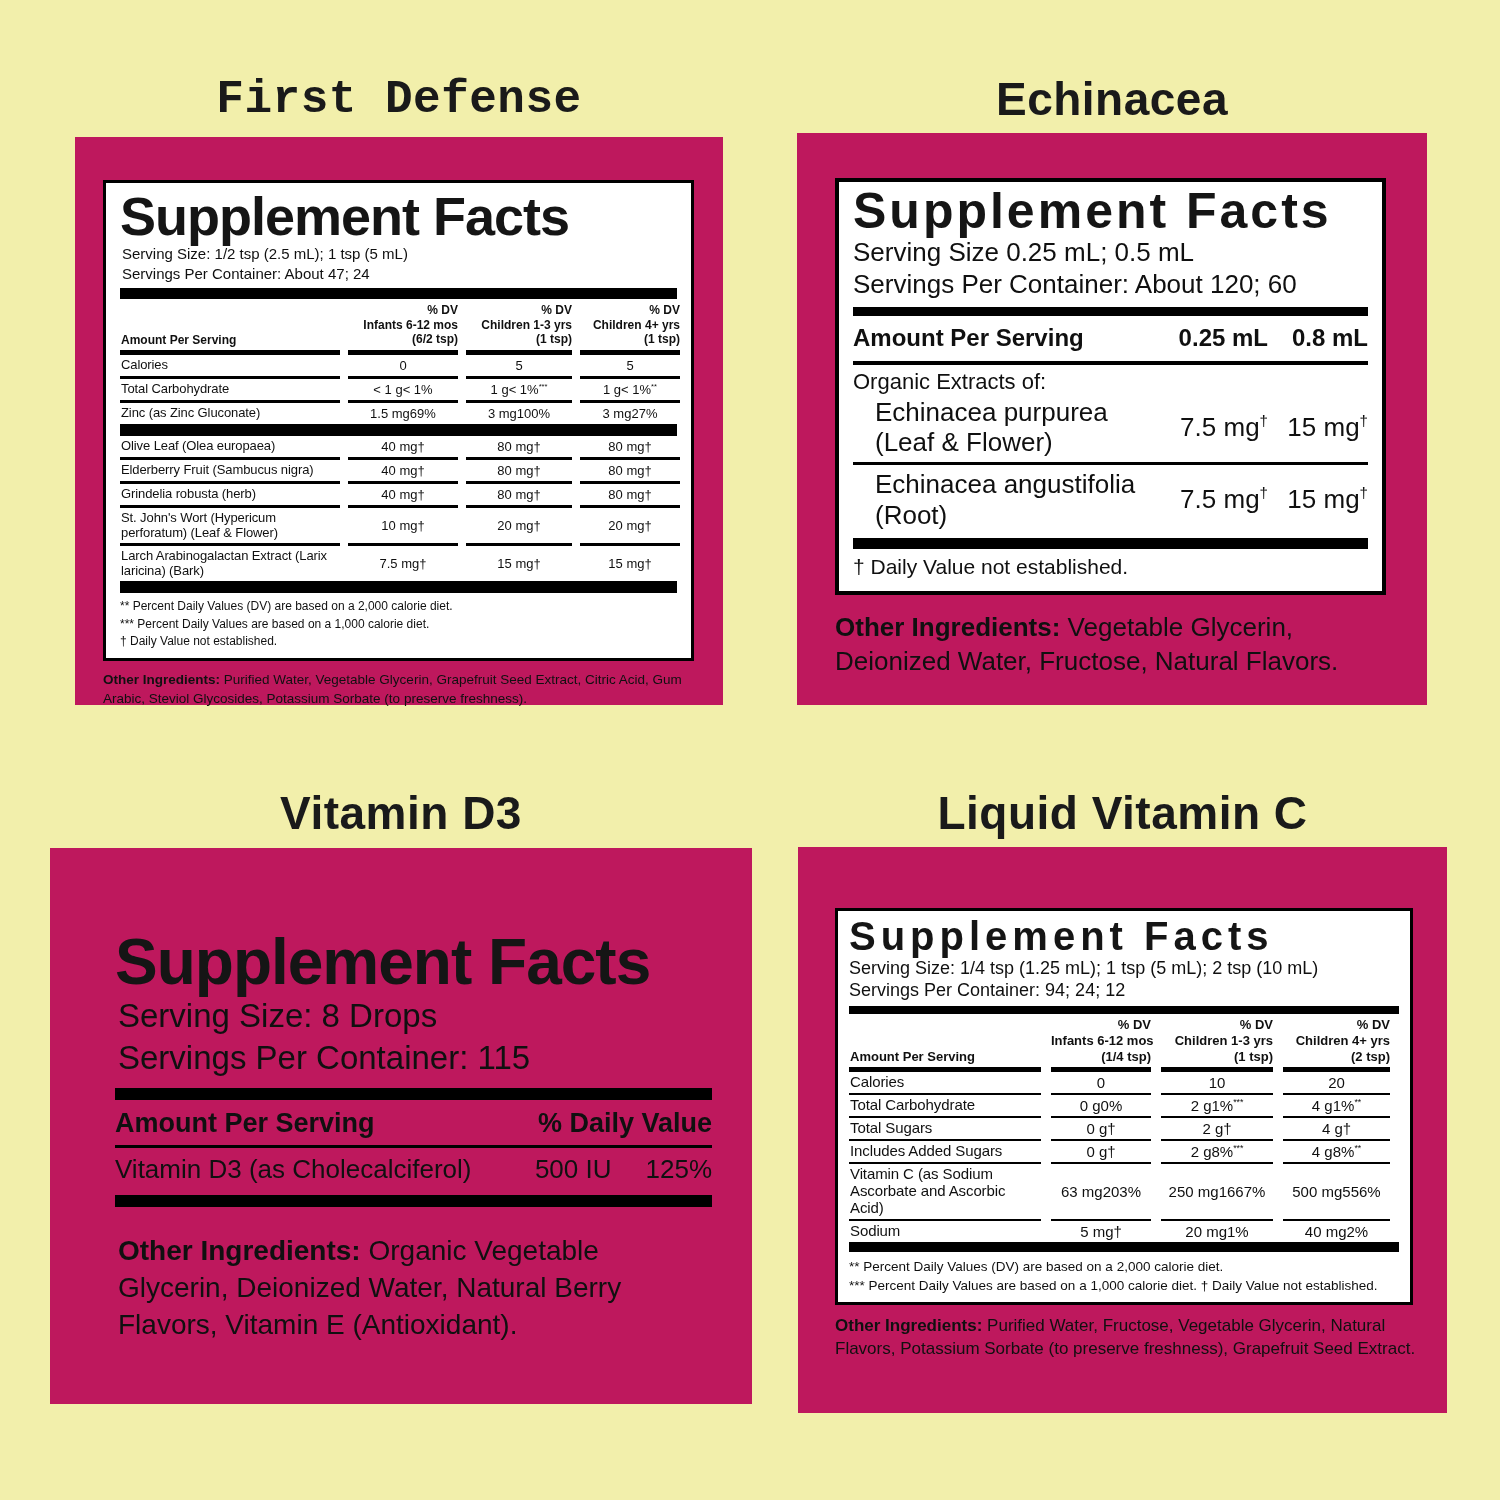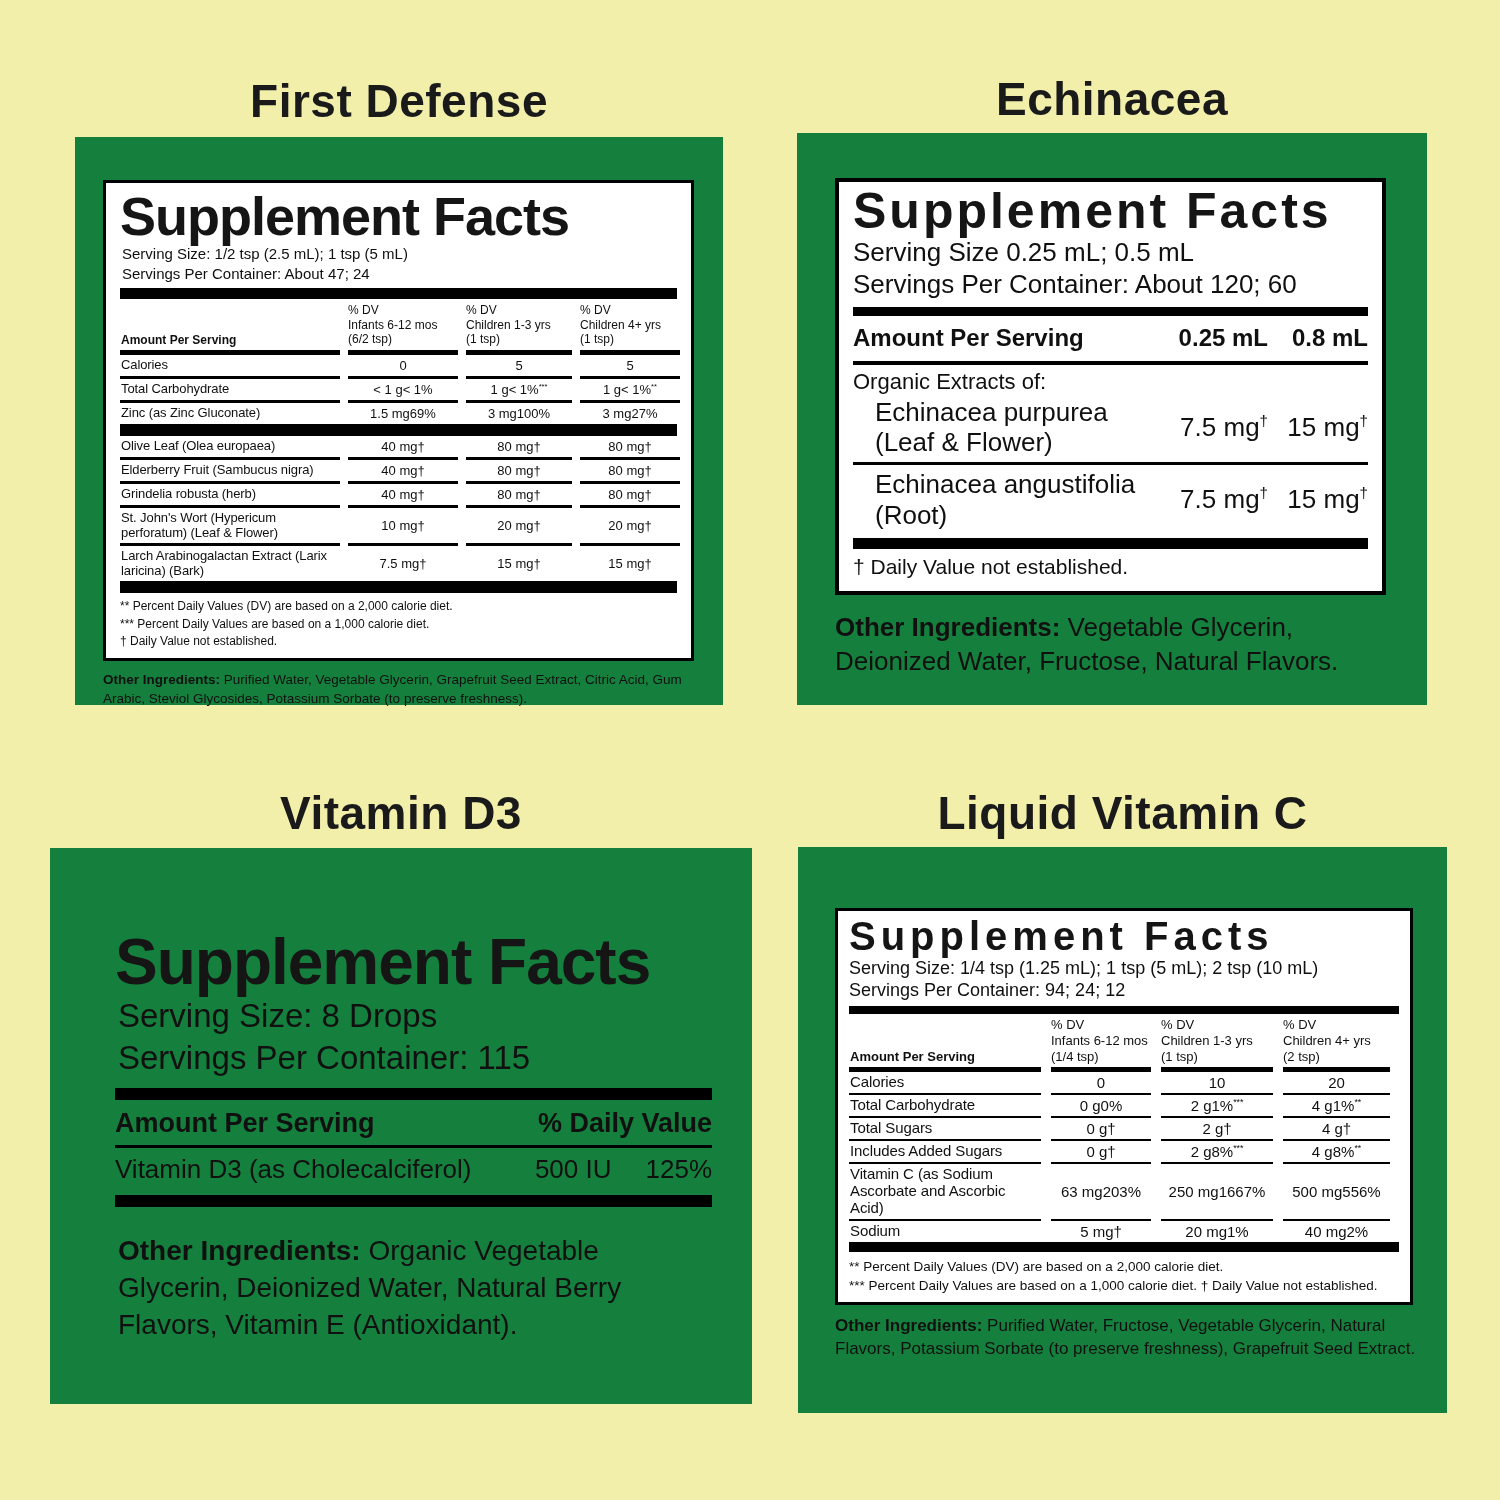--- a/index.html
+++ b/index.html
@@ -1,46 +1,46 @@
 <!DOCTYPE html>
 <html><head>
 <meta charset="utf-8">
 <style>
   html,body{margin:0;padding:0;background:#fff;}
   .page{position:relative;width:1500px;height:1500px;background:#F2EFAB;overflow:hidden;
         font-family:"Liberation Sans", sans-serif;color:#101010;}
   .pagetitle{position:absolute;text-align:center;font-weight:700;font-size:46px;color:#1a1a1a;letter-spacing:0.5px;}
-  .card{position:absolute;background:#15803d;}
+  .card{position:absolute;background:#be185d;}
 
   
   .sfbox{border:3px solid #000;box-sizing:border-box;background:#fff;}
   .sf-title{font-weight:700;line-height:1.02;letter-spacing:-1px;color:#151515;}
   .thickbar{background:#000;}
 
   
   .ctable .ct-head,.ctable .ct-row{display:grid;}
   .fd-table .ct-head,.fd-table .ct-row{grid-template-columns:220px 110px 106px 100px;column-gap:8px;}
   .vc-table .ct-head,.vc-table .ct-row{grid-template-columns:192px 100px 112px 107px;column-gap:10px;}
   .ct-hname{align-self:end;font-weight:700;border-bottom:5px solid #000;padding:0 0 3px 1px;}
-  .ct-hcol{align-self:end;text-align:left;font-weight:400;border-bottom:5px solid #000;
+  .ct-hcol{align-self:end;text-align:right;font-weight:700;border-bottom:5px solid #000;
            padding-bottom:3px;line-height:1.22;white-space:nowrap;}
   .ct-row.sep > *{border-top:3px solid #000;}
   .ct-name{display:flex;align-items:center;line-height:1.12;padding:3px 0 3px 1px;letter-spacing:-0.1px;}
   .ct-name.ind1{padding-left:14px;}
   .ct-name.ind2{padding-left:30px;}
   .ct-cell{display:flex;align-items:center;justify-content:center;padding:3px 7px;}
   .ct-cell.center{justify-content:center;}
   sup,.mark{font-size:58%;vertical-align:super;line-height:0;letter-spacing:0;}
   .bigbar{height:12px;background:#000;margin:0;}
   .ct-foot{line-height:1.28;margin-top:2px;}
   .bigbar + .ct-foot{margin-top:6px;}
 
   
   .card-fd{left:75px;top:137px;width:648px;height:568px;}
-  .t-fd{left:75px;top:74px;width:648px;}
+  .t-fd{left:75px;top:74px;width:648px;font-family:Liberation Mono, monospace;}
   .fd-box{margin:43px 0 0 28px;width:591px;padding:6px 14px 9px 14px;}
   .fd-box .sf-title{font-size:54px;}
   .fd-serving{font-size:15px;line-height:1.3;margin-left:2px;}
   .fd-box .thickbar{height:11px;margin:5px 0 4px 0;}
   .fd-table{font-size:13px;}
   .fd-table .ct-head{font-size:12px;}
   .fd-table .ct-foot{font-size:12px;}
   .fd-oi{margin:10px 28px 0 28px;font-size:13.5px;line-height:1.4;}
   .oi{color:#101010;}
   .oi b{font-weight:700;}

